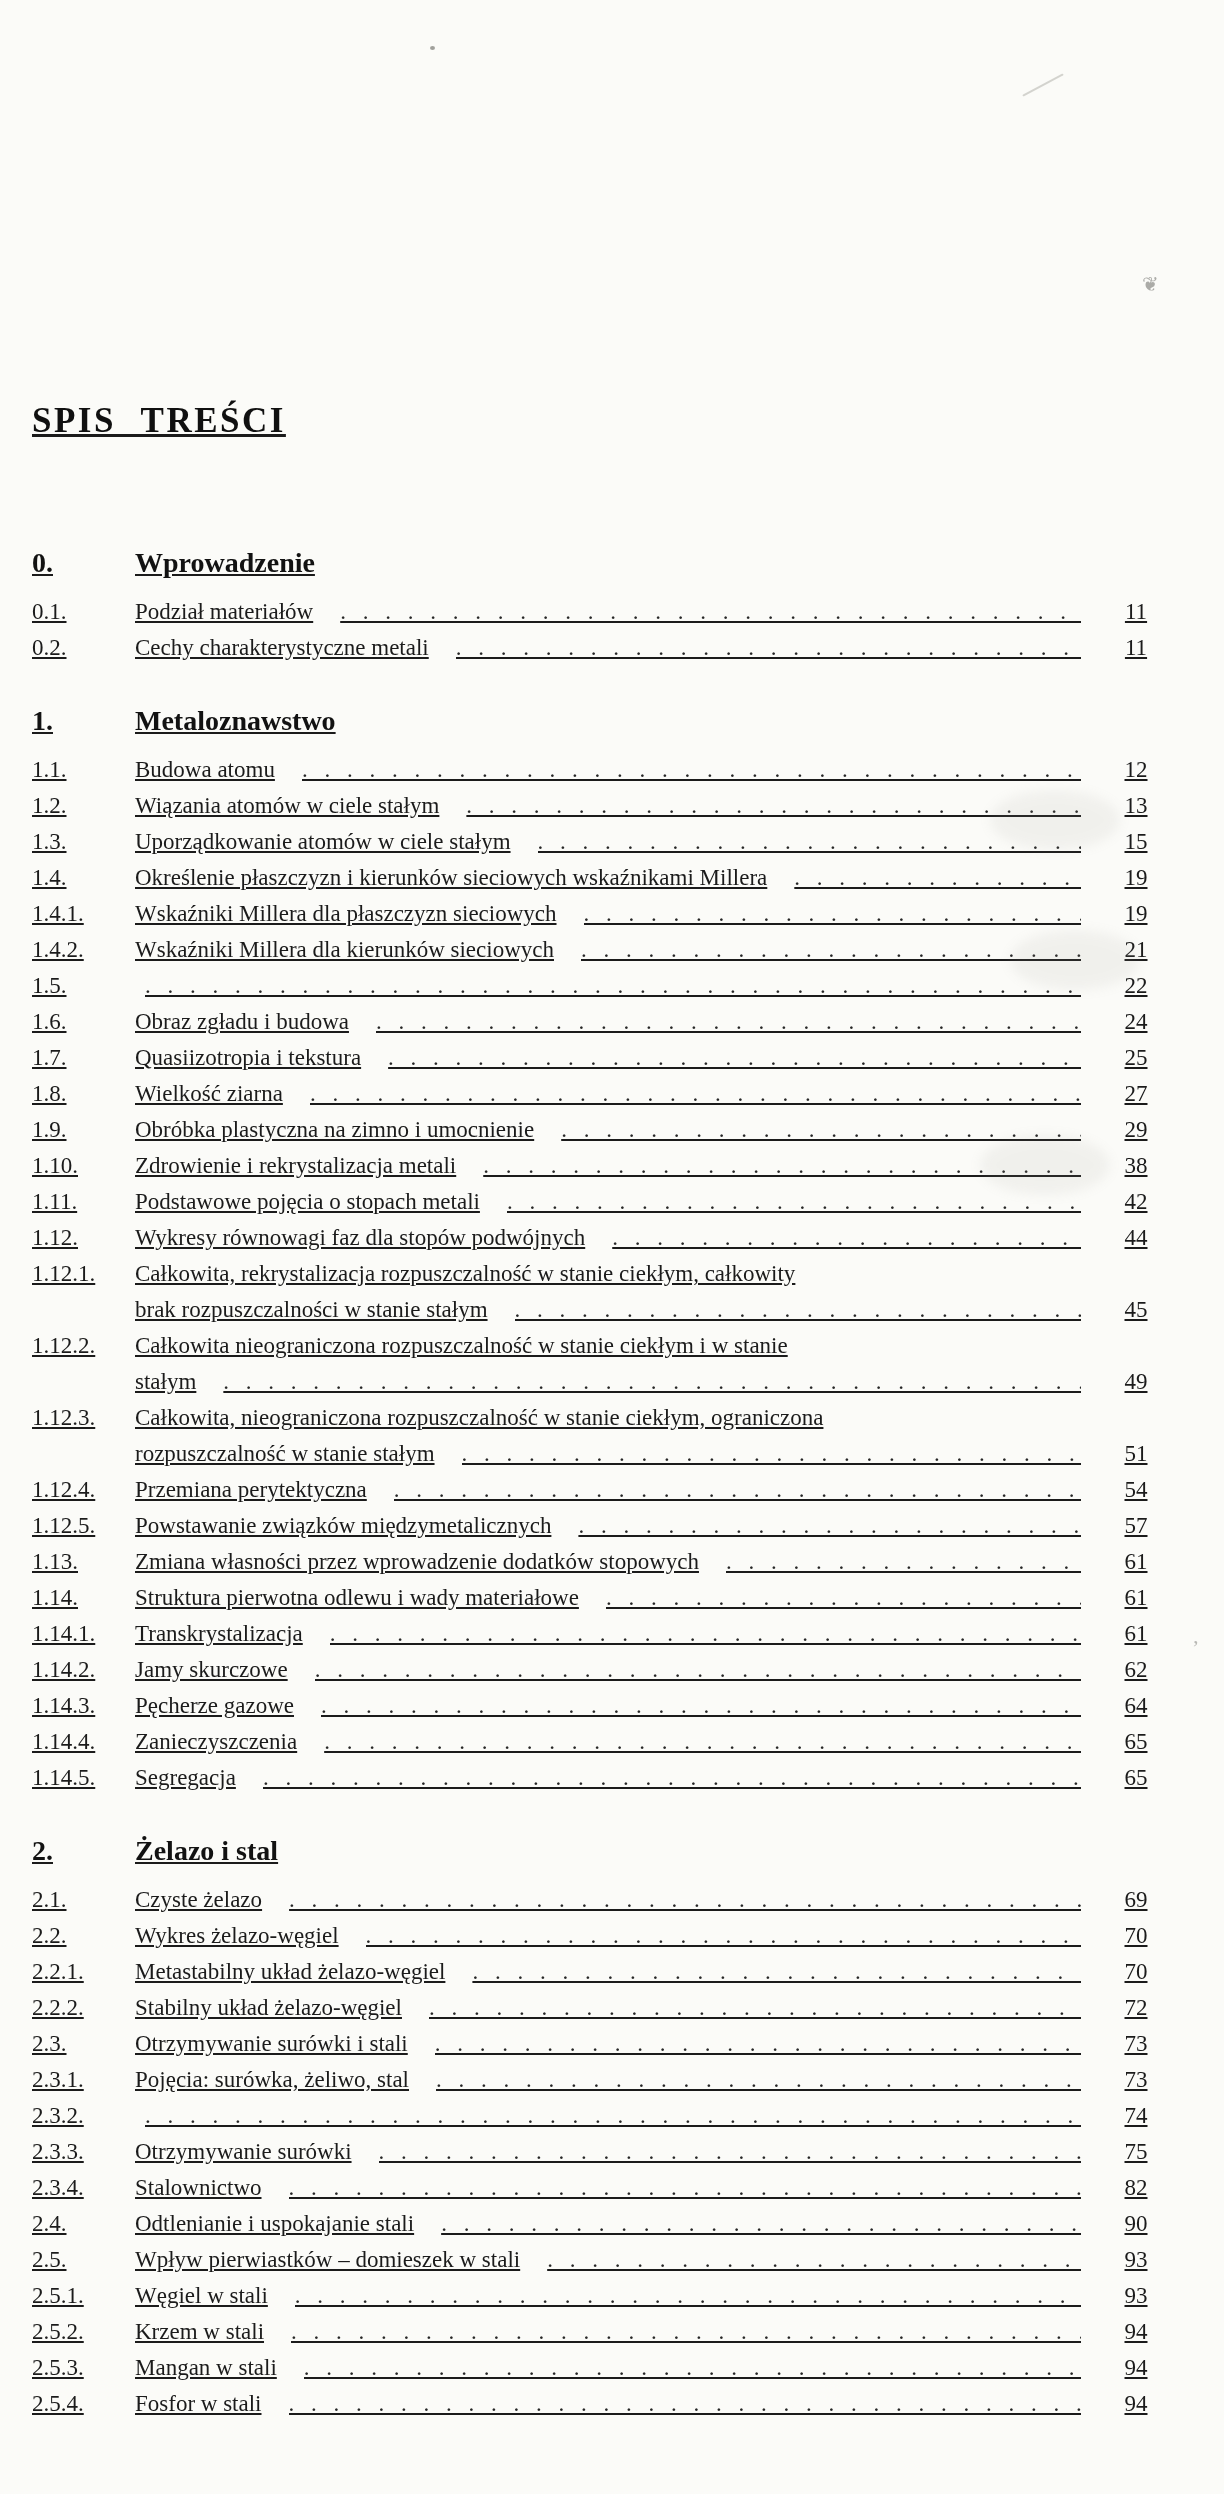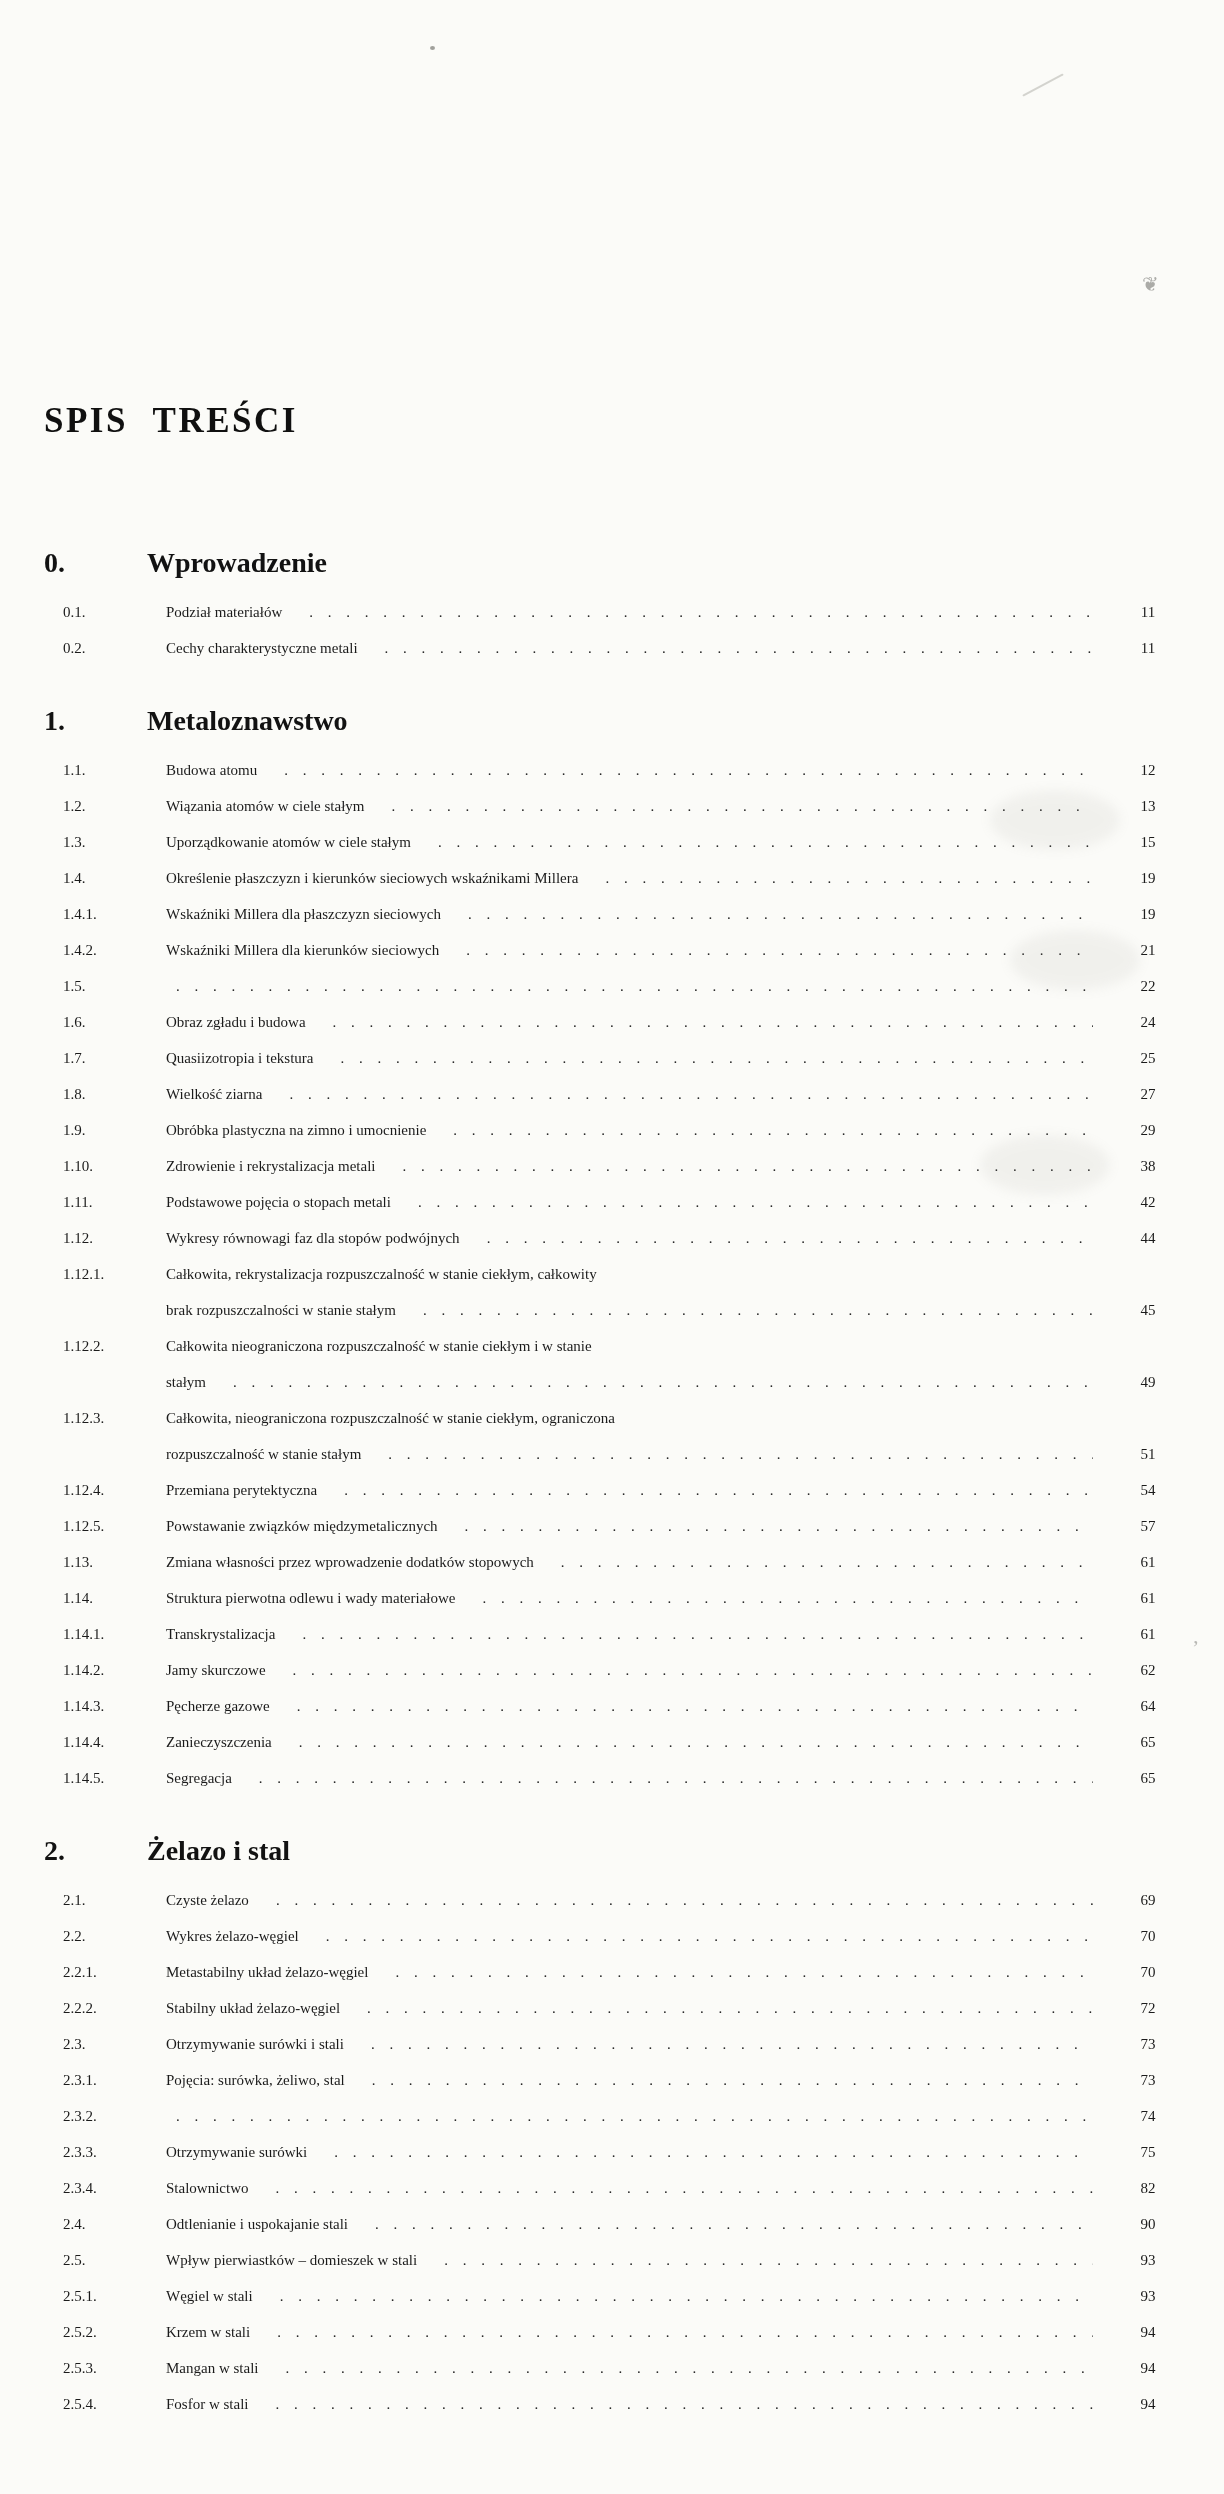--- a/index.html
+++ b/index.html
@@ -11,23 +11,24 @@
     width: 1224px;
     height: 2494px;
     background: #fbfbf8;
     overflow: hidden;
     font-family: "Liberation Serif", "DejaVu Serif", serif;
     color: #1b1b1b;
   }
 
   .content {
     position: absolute;
-    left: 44px;
+    left: 32px;
     top: 398px;
     width: 1132px;
+    text-decoration: underline;
   }
 
   .doc-title {
     margin: 0;
     font-size: 35px;
     line-height: 46px;
     font-weight: bold;
     letter-spacing: 2.5px;
     word-spacing: 14px;
     color: #101010;
@@ -43,23 +44,22 @@
     font-size: 28px;
     font-weight: bold;
     line-height: 42px;
     margin-bottom: 10px;
     color: #121212;
   }
   .sec-num { flex: 0 0 103px; }
 
   .entry {
     display: flex;
-    font-size: 15px;
+    font-size: 23px;
     line-height: 36px;
-    margin-left: 19px;
   }
   .entry-num { flex: 0 0 103px; white-space: nowrap; }
   .entry-body {
     flex: 1;
     display: flex;
     flex-direction: column;
     min-width: 0;
   }
   .cont-line { white-space: nowrap; }
   .last-line {

